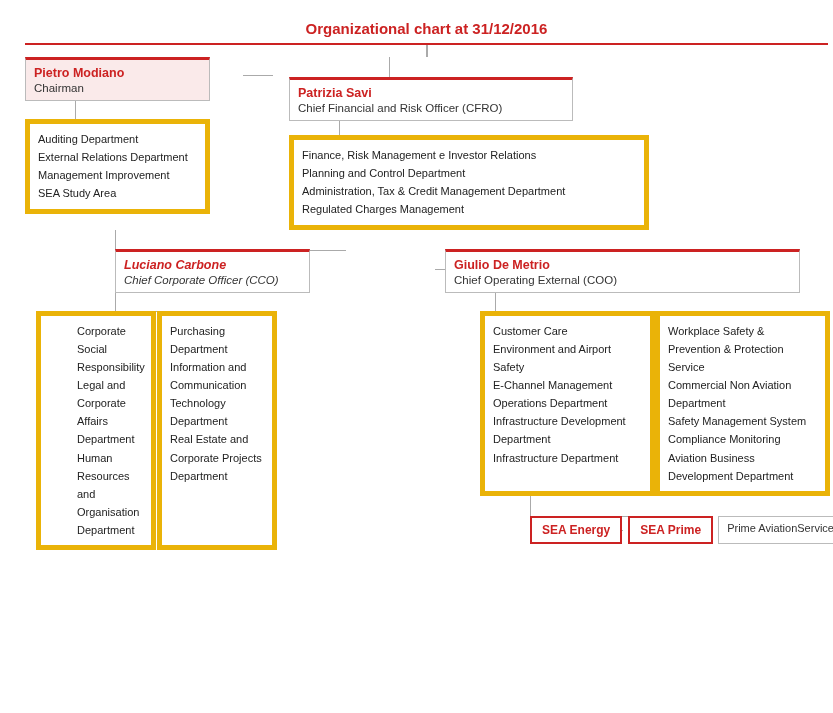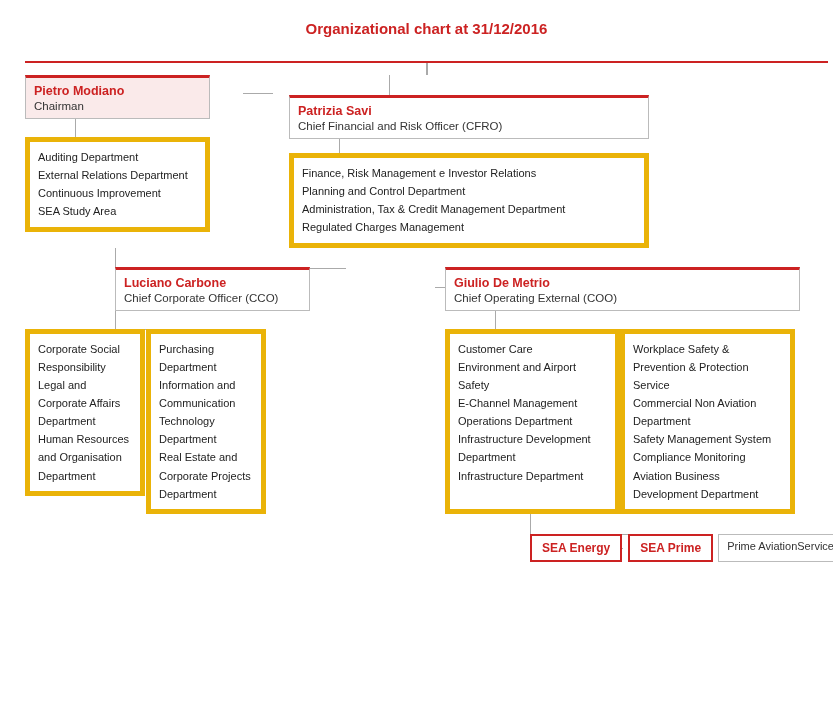--- a/index.html
+++ b/index.html
@@ -9,21 +9,21 @@
       background: #fff;
       width: 833px;
       min-height: 713px;
       padding: 10px;
     }
     .page-title {
       text-align: center;
       color: #cc2222;
       font-size: 15px;
       font-weight: bold;
-      margin-bottom: 24px;
+      margin-bottom: 6px;
     }
     .red-line {
       border: none;
       border-top: 2px solid #cc2222;
       margin-bottom: 0;
     }
 
     
     .card-leader {
       border: 1px solid #bbb;
@@ -68,21 +68,21 @@
       <div class="card-leader pietro-bg p8" style="width:185px;">
         <div class="lname">Pietro Modiano</div>
         <div class="ltitle">Chairman</div>
       </div>
 
       <div style="width:1px; height:18px; background:#aaa; margin-left:50px;"></div>
 
       <div class="card-dept p8" style="width:185px;">
         <div>Auditing Department</div>
         <div>External Relations Department</div>
-        <div>Continuous Improvement</div>
+        <div>Management Improvement</div>
         <div>SEA Study Area</div>
       </div>
     </div>
 
     <div style="display:flex; align-items:flex-start; flex-direction:column; margin-top:18px;">
       <div style="width:30px; height:1px; background:#aaa;"></div>
     </div>
 
     <div style="display:flex; flex-direction:column; margin-top:0;">
 
@@ -91,21 +91,21 @@
           
         </div>
       </div>
     </div>
 
     <div style="flex:1; margin-left:0;">
 
       <div style="display:flex; align-items:flex-start; height:20px; margin-bottom:0; margin-left:0px;">
         <div style="height:20px; width:1px; background:#aaa; margin-left:100px;"></div>
       </div>
-      <div class="card-leader p8" style="width:360px;">
+      <div class="card-leader p8" style="width:284px;">
         <div class="lname">Patrizia Savi</div>
         <div class="ltitle">Chief Financial and Risk Officer (CFRO)</div>
       </div>
       <div style="width:1px; height:14px; background:#aaa; margin-left:50px;"></div>
       <div class="card-dept p8" style="width:360px;">
         <div>Finance, Risk Management e Investor Relations</div>
         <div>Planning and Control Department</div>
         <div>Administration, Tax &amp; Credit Management Department</div>
         <div>Regulated Charges Management</div>
       </div>
@@ -117,21 +117,21 @@
     <div style="width:1px; height:20px; background:#aaa;"></div>
     <div style="width:230px; height:1px; background:#aaa; margin-top:20px; margin-left:0;"></div>
   </div>
 
   <div style="display:flex; align-items:flex-start; gap:0; margin-top:-1px;">
 
     <div style="width:410px; flex-shrink:0;">
       <div style="display:flex; margin-bottom:0;">
 
         <div style="margin-left:90px;">
-          <div class="card-leader p8" style="width:195px;">
+          <div class="card-leader p8" style="width:195px;font-style:italic;">
             <div class="lname">Luciano Carbone</div>
             <div class="ltitle">Chief Corporate Officer (CCO)</div>
           </div>
         </div>
       </div>
 
       <div style="display:flex; height:18px; margin-left:90px;">
         <div style="width:1px; height:18px; background:#aaa;"></div>
         <div style="width:120px; height:1px; background:#aaa; margin-top:18px;"></div>
       </div>
@@ -139,21 +139,21 @@
       <div style="display:flex; margin-left:0px; gap:0;">
 
         <div>
           <div style="display:flex; height:0; margin-left:90px; margin-bottom:0;">
           </div>
 
           <div style="display:flex; flex-direction:column;">
             <div style="margin-left:90px; display:flex;">
               <div style="width:1px; height:0; background:#aaa;"></div>
             </div>
-            <div class="card-dept p8" style="width:120px; margin-left:0;">
+            <div class="card-dept p8" style="width:120px; margin-left:11px;padding-left:36px;">
               <div>Corporate Social Responsibility</div>
               <div>Legal and Corporate Affairs Department</div>
               <div>Human Resources and Organisation Department</div>
             </div>
           </div>
         </div>
 
         <div style="display:flex; flex-direction:column; width:1px; background:#aaa; height:0; margin-top:0;"></div>
 
         <div class="card-dept p8" style="width:120px;">
@@ -173,21 +173,21 @@
         <div>
           <div class="card-leader p8" style="width:355px;">
             <div class="lname">Giulio De Metrio</div>
             <div class="ltitle">Chief Operating External (COO)</div>
           </div>
           <div style="display:flex; height:18px; margin-left:0;">
             <div style="width:1px; height:18px; background:#aaa; margin-left:50px;"></div>
             <div style="width:170px; height:1px; background:#aaa; margin-top:18px;"></div>
           </div>
           <div style="display:flex; gap:0;">
-            <div class="card-dept p8" style="width:175px;">
+            <div class="card-dept p8" style="width:175px;margin-left:35px;">
               <div>Customer Care</div>
               <div>Environment and Airport Safety</div>
               <div>E-Channel Management</div>
               <div>Operations Department</div>
               <div>Infrastructure Development Department</div>
               <div>Infrastructure Department</div>
             </div>
             <div class="card-dept p8" style="width:175px;">
               <div>Workplace Safety &amp; Prevention &amp; Protection Service</div>
               <div>Commercial Non Aviation Department</div>

